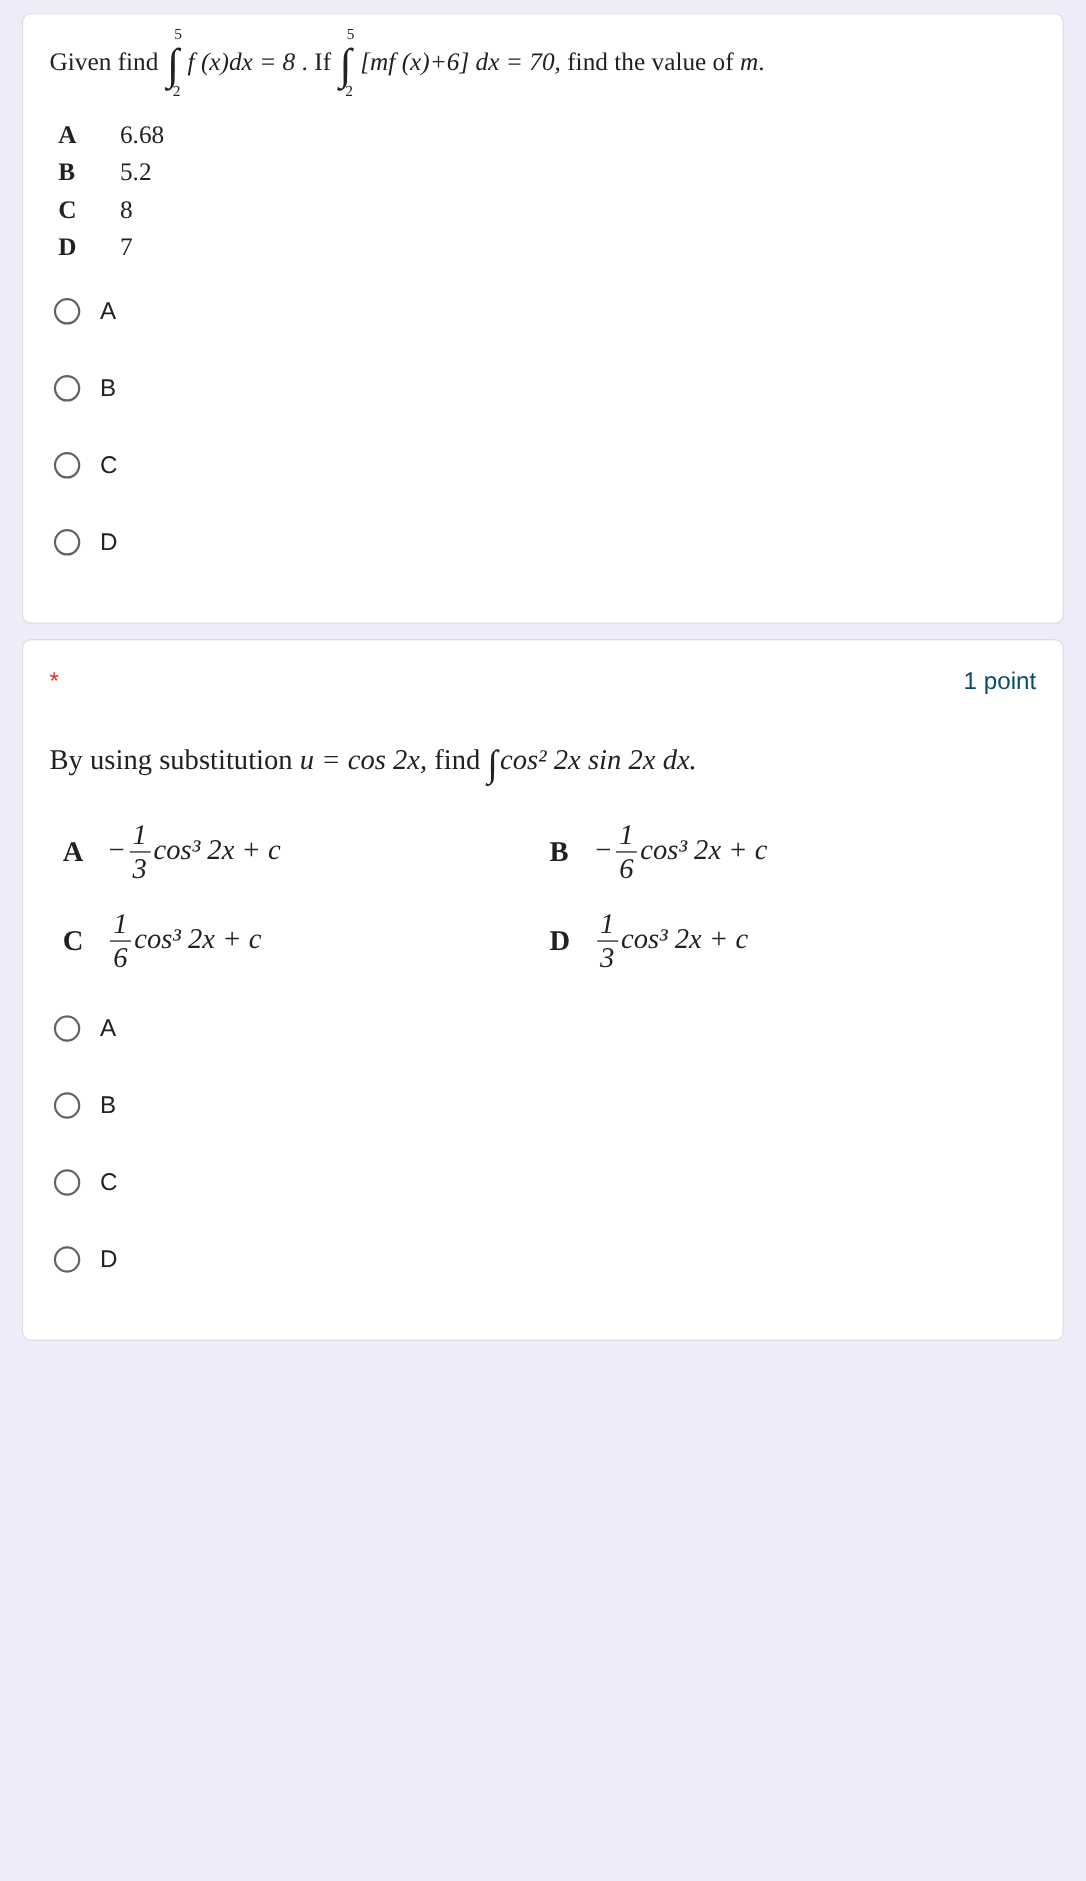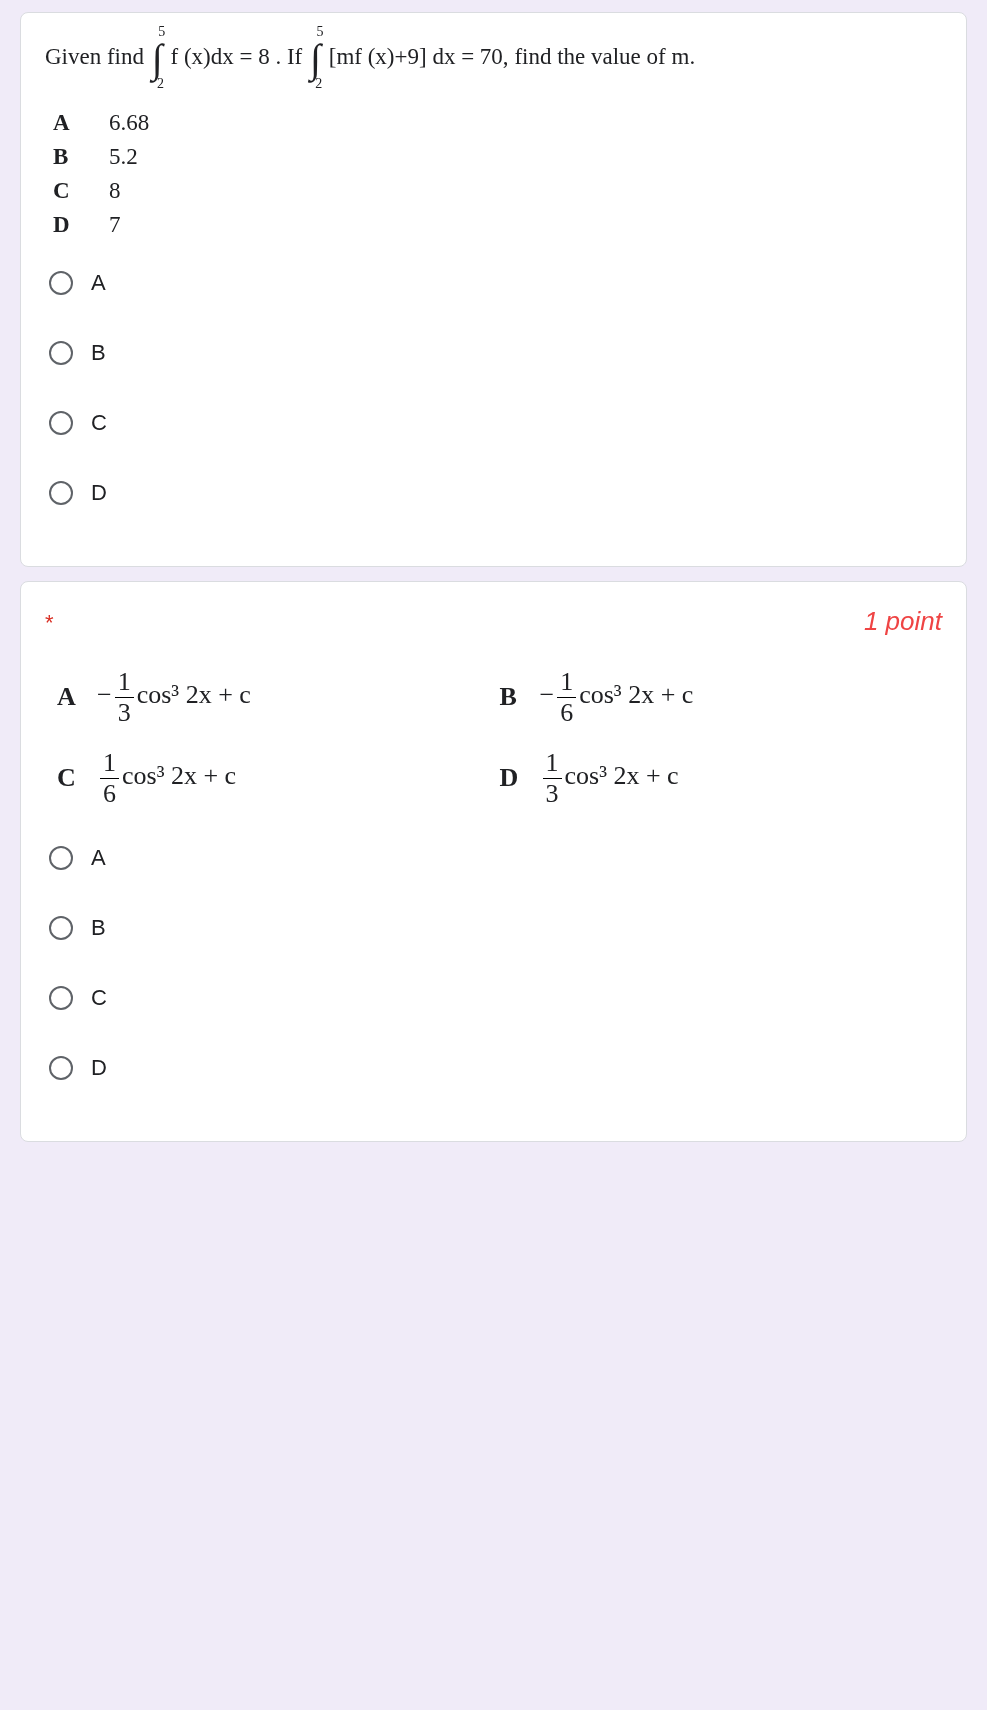--- a/index.html
+++ b/index.html
@@ -45,21 +45,21 @@
     top: -16px;
     left: 60%;
     font-size: 14px;
   }
   .int-lower {
     position: absolute;
     bottom: -16px;
     left: 48%;
     font-size: 14px;
   }
-  .math-italic { }
+  .math-italic { font-style: italic; }
   .answer-table {
     font-family: 'Times New Roman', Times, serif;
     font-size: 23px;
     margin: 30px 0 20px 8px;
   }
   .answer-table .row { display: flex; align-items: center; margin-bottom: 8px; }
   .answer-table .lab { font-weight: bold; width: 56px; }
   .answer-table .val { }
   .options {
     margin-top: 20px;
@@ -87,23 +87,22 @@
     display: flex;
     justify-content: space-between;
     align-items: baseline;
     margin-bottom: 30px;
   }
   .q-required {
     color: #d93025;
     font-size: 22px;
   }
   .q-points {
-    font-size: 26px;
-    color: #ef4444;
-    font-style: italic;
+    font-size: 22px;
+    color: #0c4a6e;
   }
   .q2-text {
     font-family: 'Times New Roman', Times, serif;
     font-size: 26px;
     line-height: 1.6;
     margin: 30px 0 28px 0;
   }
   .q2-answers {
     font-family: 'Times New Roman', Times, serif;
     font-size: 26px;
@@ -143,21 +142,21 @@
         <span class="int-sym">∫</span>
         <span class="int-lower">2</span>
       </span>
       <span class="math-italic"><span>f (x)dx = 8</span></span>
       <span>. If </span>
       <span class="integral-block">
         <span class="int-upper">5</span>
         <span class="int-sym">∫</span>
         <span class="int-lower">2</span>
       </span>
-      <span class="math-italic"><span>[mf (x)+9] dx = 70,</span></span>
+      <span class="math-italic"><span>[mf (x)+6] dx = 70,</span></span>
       <span> find the value of <span class="math-italic">m</span>.</span>
     </div>
 
     <div class="answer-table">
       <div class="row">
         <span class="lab">A</span>
         <span class="val">6.68</span>
       </div>
       <div class="row">
         <span class="lab">B</span>
@@ -192,20 +191,26 @@
       </div>
     </div>
   </div>
 
   <div class="card">
     <div class="q-header">
       <span class="q-required">*</span>
       <span class="q-points">1 point</span>
     </div>
 
+    <div class="q2-text">
+      <span>By using substitution </span>
+      <span class="math-italic">u = cos 2x,</span>
+      <span> find </span>
+      <span class="tallint">∫</span><span class="math-italic">cos² 2x sin 2x dx.</span>
+    </div>
 
     <div class="q2-answers">
       <div class="cell">
         <span class="lab">A</span>
         <span class="math-italic">
           <span>−</span><span class="frac"><span class="num">1</span><span class="den">3</span></span><span>cos³ 2x + c</span>
         </span>
       </div>
       <div class="cell">
         <span class="lab">B</span>

